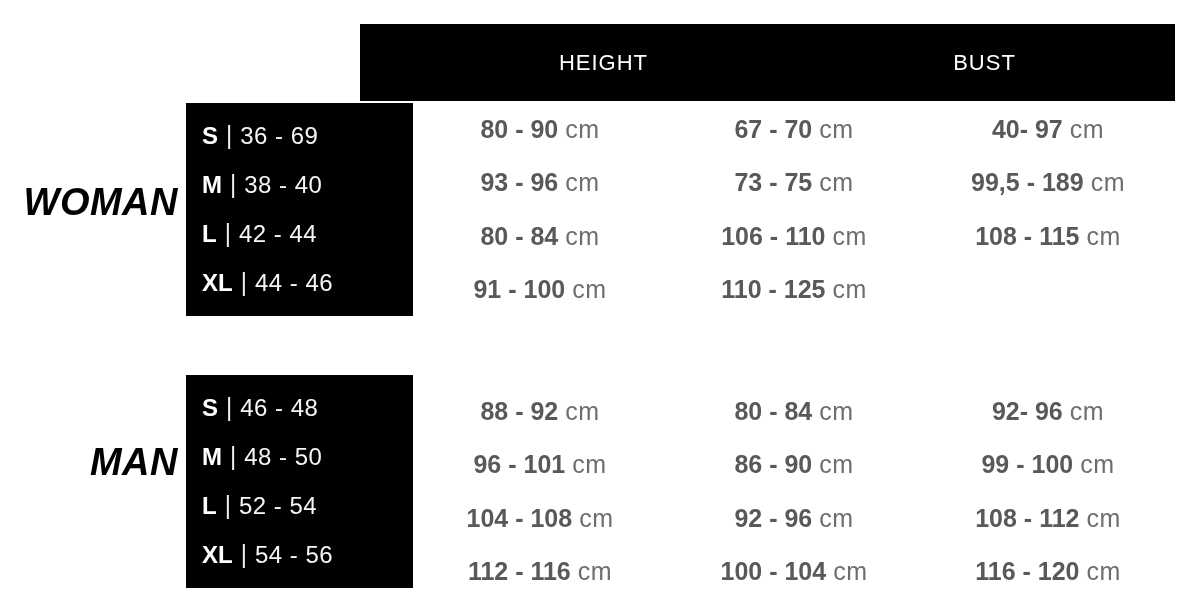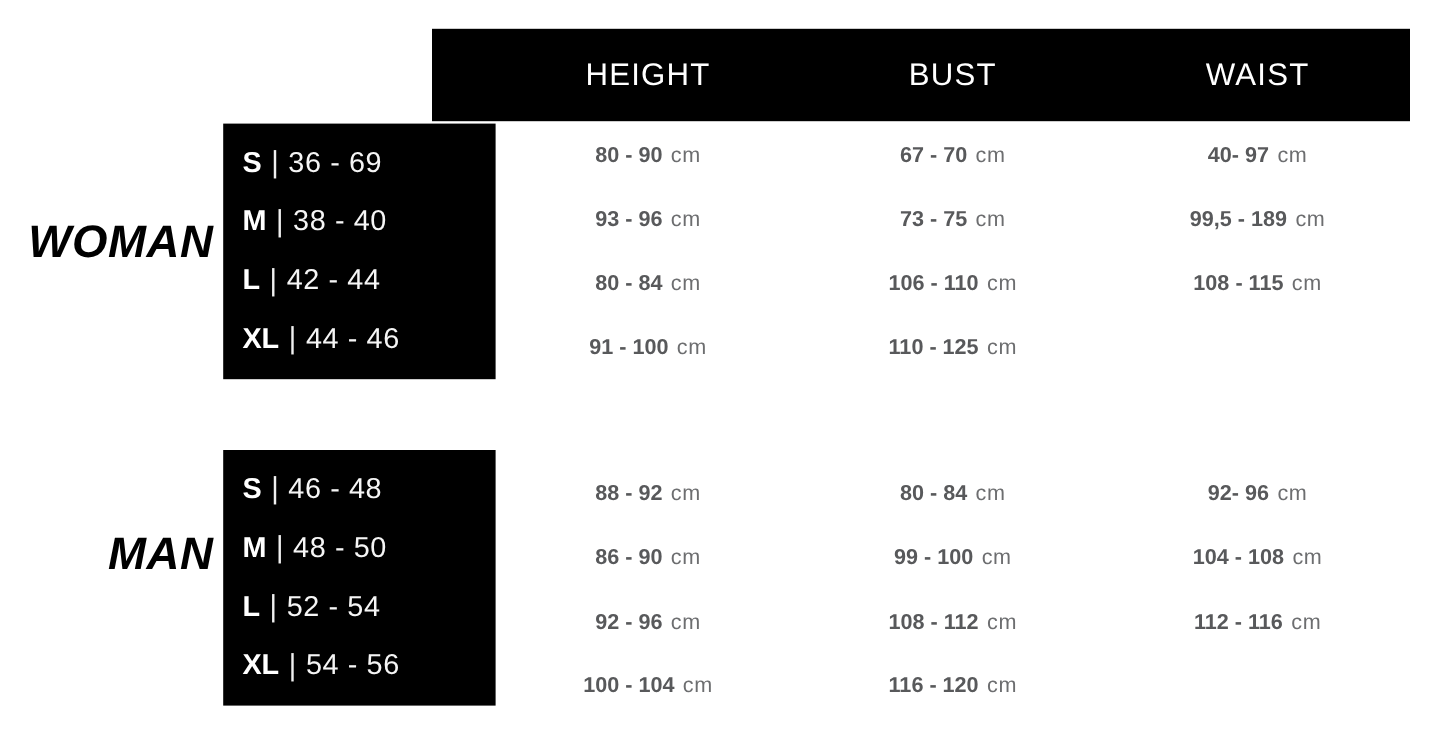--- a/index.html
+++ b/index.html
@@ -26,21 +26,21 @@
     background: #000000;
     display: flex;
     padding-left: 53px;
   }
   .header-col {
     flex: 1;
     display: flex;
     align-items: center;
     justify-content: center;
     color: #ffffff;
-    font-size: 26px;
+    font-size: 22px;
     letter-spacing: 1px;
     font-weight: 400;
   }
 
   
   .section-label {
     position: absolute;
     left: 0;
     width: 178px;
     display: flex;
@@ -88,41 +88,40 @@
     height: 213px;
     display: grid;
     grid-template-columns: repeat(3, 1fr);
     grid-auto-rows: 1fr;
     align-items: center;
     justify-items: center;
   }
   .measure-grid.woman { top: 103px; }
   .measure-grid.man   { top: 385px; }
   .cell {
-    font-size: 18px;
+    font-size: 25px;
     font-weight: bold;
     color: #58595b;
     white-space: nowrap;
   }
   .cell .unit {
     font-weight: 400;
     color: #6d6e70;
     margin-left: 7px;
     letter-spacing: 0.5px;
   }
 </style>
 </head>
 <body>
 
 <div class="canvas">
 
   <div class="header-bar">
     <div class="header-col">HEIGHT</div>
     <div class="header-col">BUST</div>
-    <div class="header-col">WAIST</div>
   </div>
 
   <div class="section-label woman">WOMAN</div>
 
   <div class="size-box woman">
     <div class="size-row">
       <span class="size-letter">S</span>
       <span class="size-divider">|</span>
       <span class="size-range">36 - 69</span>
     </div>
@@ -179,20 +178,21 @@
       <span class="size-letter">XL</span>
       <span class="size-divider">|</span>
       <span class="size-range">54 - 56</span>
     </div>
   </div>
 
   <div class="measure-grid man">
     <div class="cell"><span>88 - 92</span><span class="unit">cm</span></div>
     <div class="cell"><span>80 - 84</span><span class="unit">cm</span></div>
     <div class="cell"><span>92- 96</span><span class="unit">cm</span></div>
+    <div class="cell"><span>96 - 101</span><span class="unit">cm</span></div>
     <div class="cell"><span>86 - 90</span><span class="unit">cm</span></div>
     <div class="cell"><span>99 - 100</span><span class="unit">cm</span></div>
     <div class="cell"><span>104 - 108</span><span class="unit">cm</span></div>
     <div class="cell"><span>92 - 96</span><span class="unit">cm</span></div>
     <div class="cell"><span>108 - 112</span><span class="unit">cm</span></div>
     <div class="cell"><span>112 - 116</span><span class="unit">cm</span></div>
     <div class="cell"><span>100 - 104</span><span class="unit">cm</span></div>
     <div class="cell"><span>116 - 120</span><span class="unit">cm</span></div>
   </div>
 

